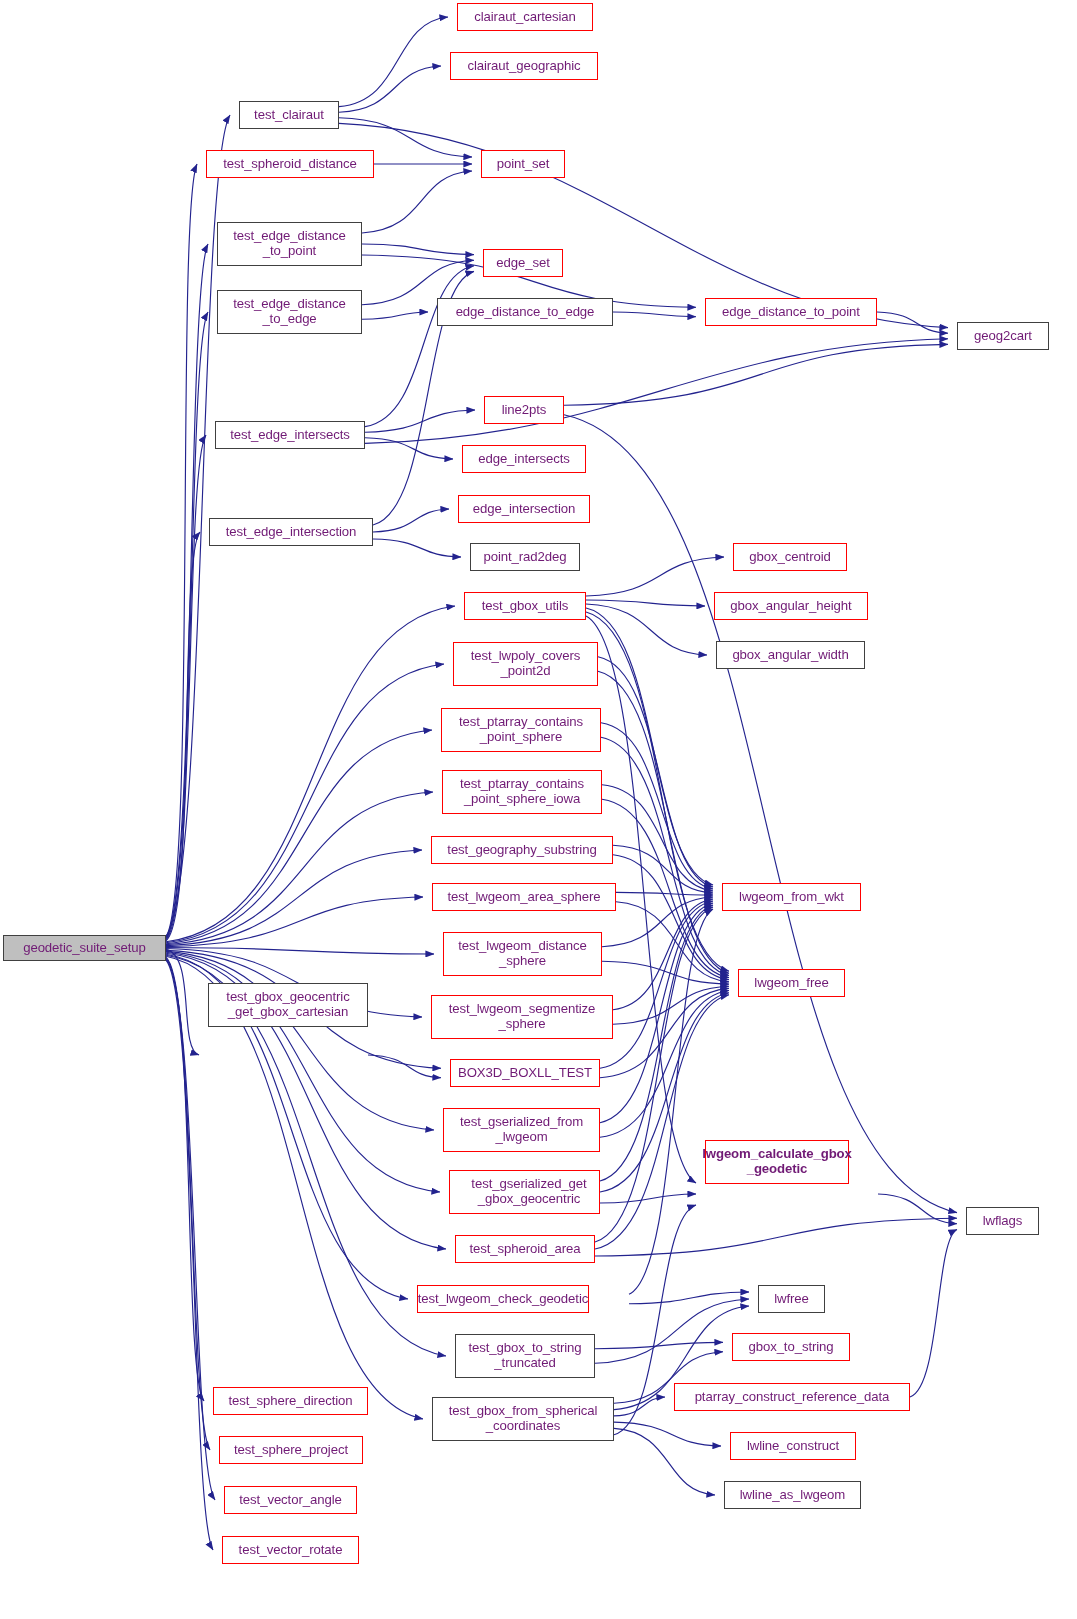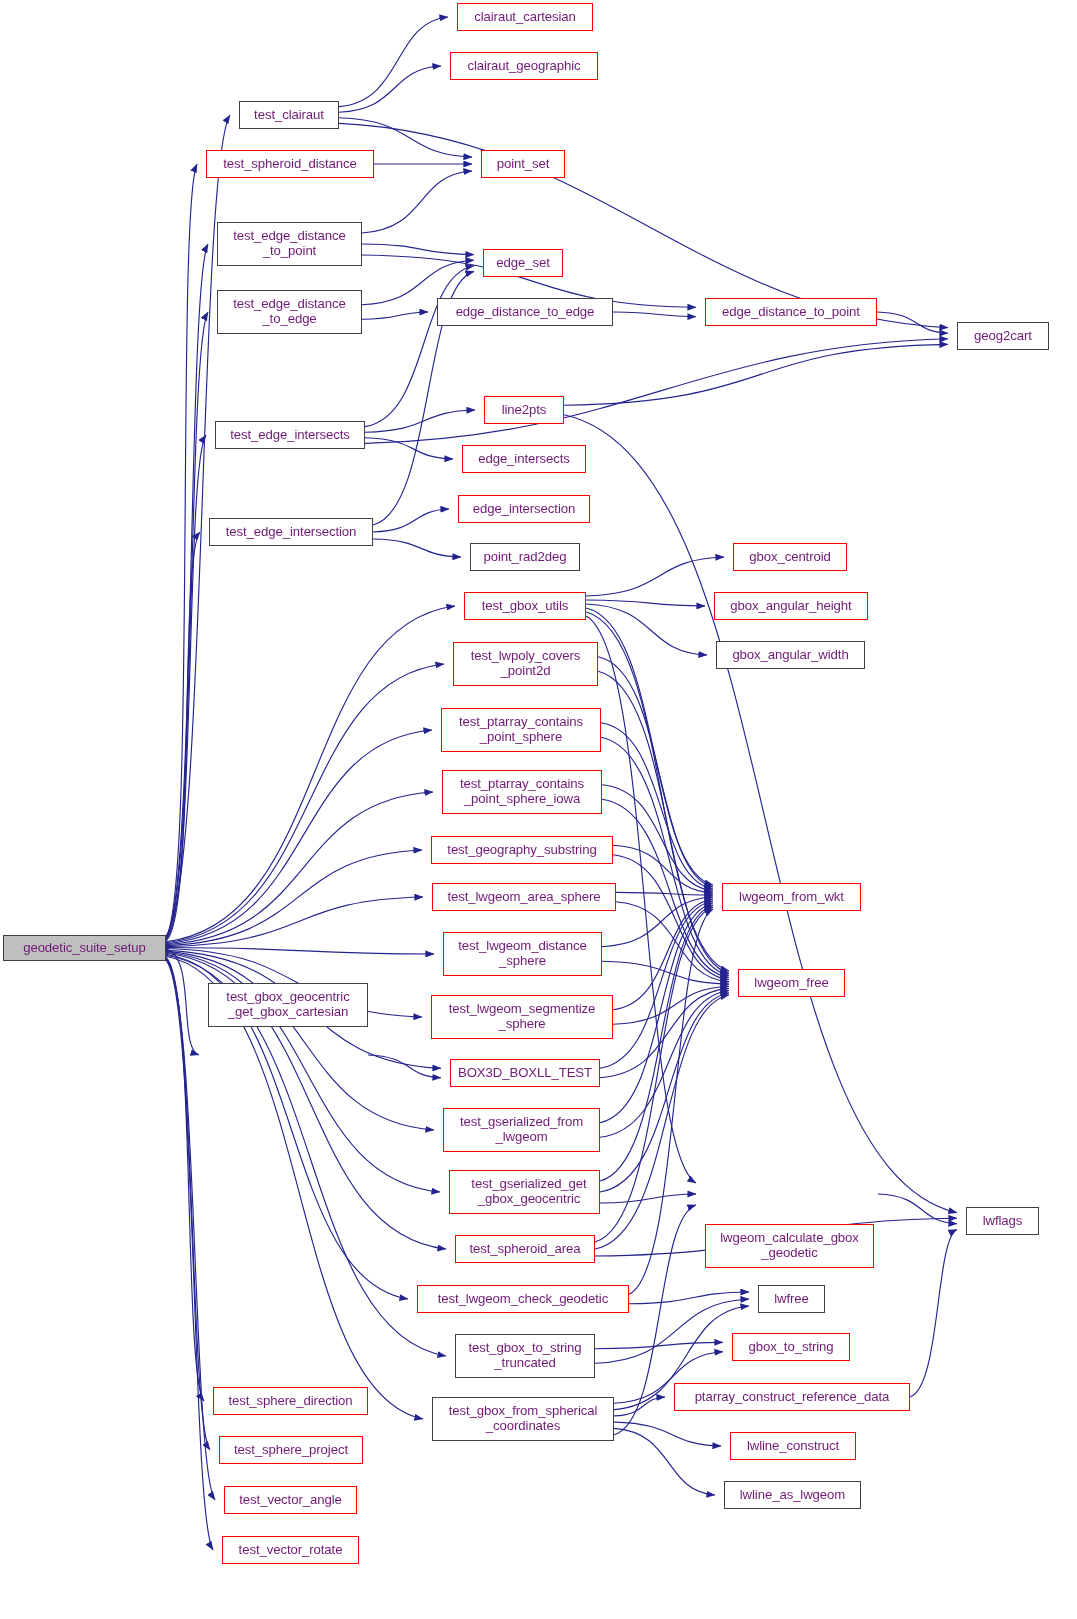--- a/index.html
+++ b/index.html
@@ -180,26 +180,26 @@
       <div class="node red" style="left: 431px; top: 836px; width: 182px; height: 28px;"><div><span>test_geography_substring</span></div></div>
       <div class="node red" style="left: 432px; top: 883px; width: 184px; height: 28px;"><div><span>test_lwgeom_area_sphere</span></div></div>
       <div class="node red" style="left: 722px; top: 883px; width: 139px; height: 28px;"><div><span>lwgeom_from_wkt</span></div></div>
       <div class="node red" style="left: 443px; top: 932px; width: 159px; height: 44px;"><div><span>test_lwgeom_distance</span><span>_sphere</span></div></div>
       <div class="node root" style="left: 3px; top: 935px; width: 163px; height: 26px;"><div><span>geodetic_suite_setup</span></div></div>
       <div class="node red" style="left: 738px; top: 969px; width: 107px; height: 28px;"><div><span>lwgeom_free</span></div></div>
       <div class="node red" style="left: 431px; top: 995px; width: 182px; height: 44px;"><div><span>test_lwgeom_segmentize</span><span>_sphere</span></div></div>
       <div class="node black" style="left: 208px; top: 983px; width: 160px; height: 44px;"><div><span>test_gbox_geocentric</span><span>_get_gbox_cartesian</span></div></div>
       <div class="node red" style="left: 450px; top: 1059px; width: 150px; height: 28px;"><div><span>BOX3D_BOXLL_TEST</span></div></div>
       <div class="node red" style="left: 443px; top: 1108px; width: 157px; height: 44px;"><div><span>test_gserialized_from</span><span>_lwgeom</span></div></div>
-      <div class="node red" style="left: 705px; top: 1224px; width: 169px; height: 44px;"><div><span>lwgeom_calculate_gbox</span><span>_geodetic</span></div></div>
+      <div class="node red" style="left: 705px; top: 1140px; width: 144px; height: 44px; font-weight: bold;"><div><span>lwgeom_calculate_gbox</span><span>_geodetic</span></div></div>
       <div class="node red" style="left: 449px; top: 1170px; width: 151px; height: 44px; padding-left: 9px;"><div><span>test_gserialized_get</span><span>_gbox_geocentric</span></div></div>
       <div class="node black" style="left: 966px; top: 1207px; width: 73px; height: 28px;"><div><span>lwflags</span></div></div>
       <div class="node red" style="left: 455px; top: 1235px; width: 140px; height: 28px;"><div><span>test_spheroid_area</span></div></div>
       <div class="node black" style="left: 758px; top: 1285px; width: 67px; height: 28px;"><div><span>lwfree</span></div></div>
-      <div class="node red" style="left: 417px; top: 1285px; width: 212px; height: 28px;"><div><span>test_lwgeom_check_geodetic</span></div></div>
+      <div class="node red" style="left: 417px; top: 1285px; width: 172px; height: 28px;"><div><span>test_lwgeom_check_geodetic</span></div></div>
       <div class="node red" style="left: 732px; top: 1333px; width: 118px; height: 28px;"><div><span>gbox_to_string</span></div></div>
       <div class="node black" style="left: 455px; top: 1334px; width: 140px; height: 44px;"><div><span>test_gbox_to_string</span><span>_truncated</span></div></div>
       <div class="node red" style="left: 674px; top: 1383px; width: 236px; height: 28px;"><div><span>ptarray_construct_reference_data</span></div></div>
       <div class="node red" style="left: 213px; top: 1387px; width: 155px; height: 28px;"><div><span>test_sphere_direction</span></div></div>
       <div class="node black" style="left: 432px; top: 1397px; width: 182px; height: 44px;"><div><span>test_gbox_from_spherical</span><span>_coordinates</span></div></div>
       <div class="node red" style="left: 730px; top: 1432px; width: 126px; height: 28px;"><div><span>lwline_construct</span></div></div>
       <div class="node red" style="left: 219px; top: 1436px; width: 144px; height: 28px;"><div><span>test_sphere_project</span></div></div>
       <div class="node black" style="left: 724px; top: 1481px; width: 137px; height: 28px;"><div><span>lwline_as_lwgeom</span></div></div>
       <div class="node red" style="left: 224px; top: 1486px; width: 133px; height: 28px;"><div><span>test_vector_angle</span></div></div>
       <div class="node red" style="left: 222px; top: 1536px; width: 137px; height: 28px;"><div><span>test_vector_rotate</span></div></div>

